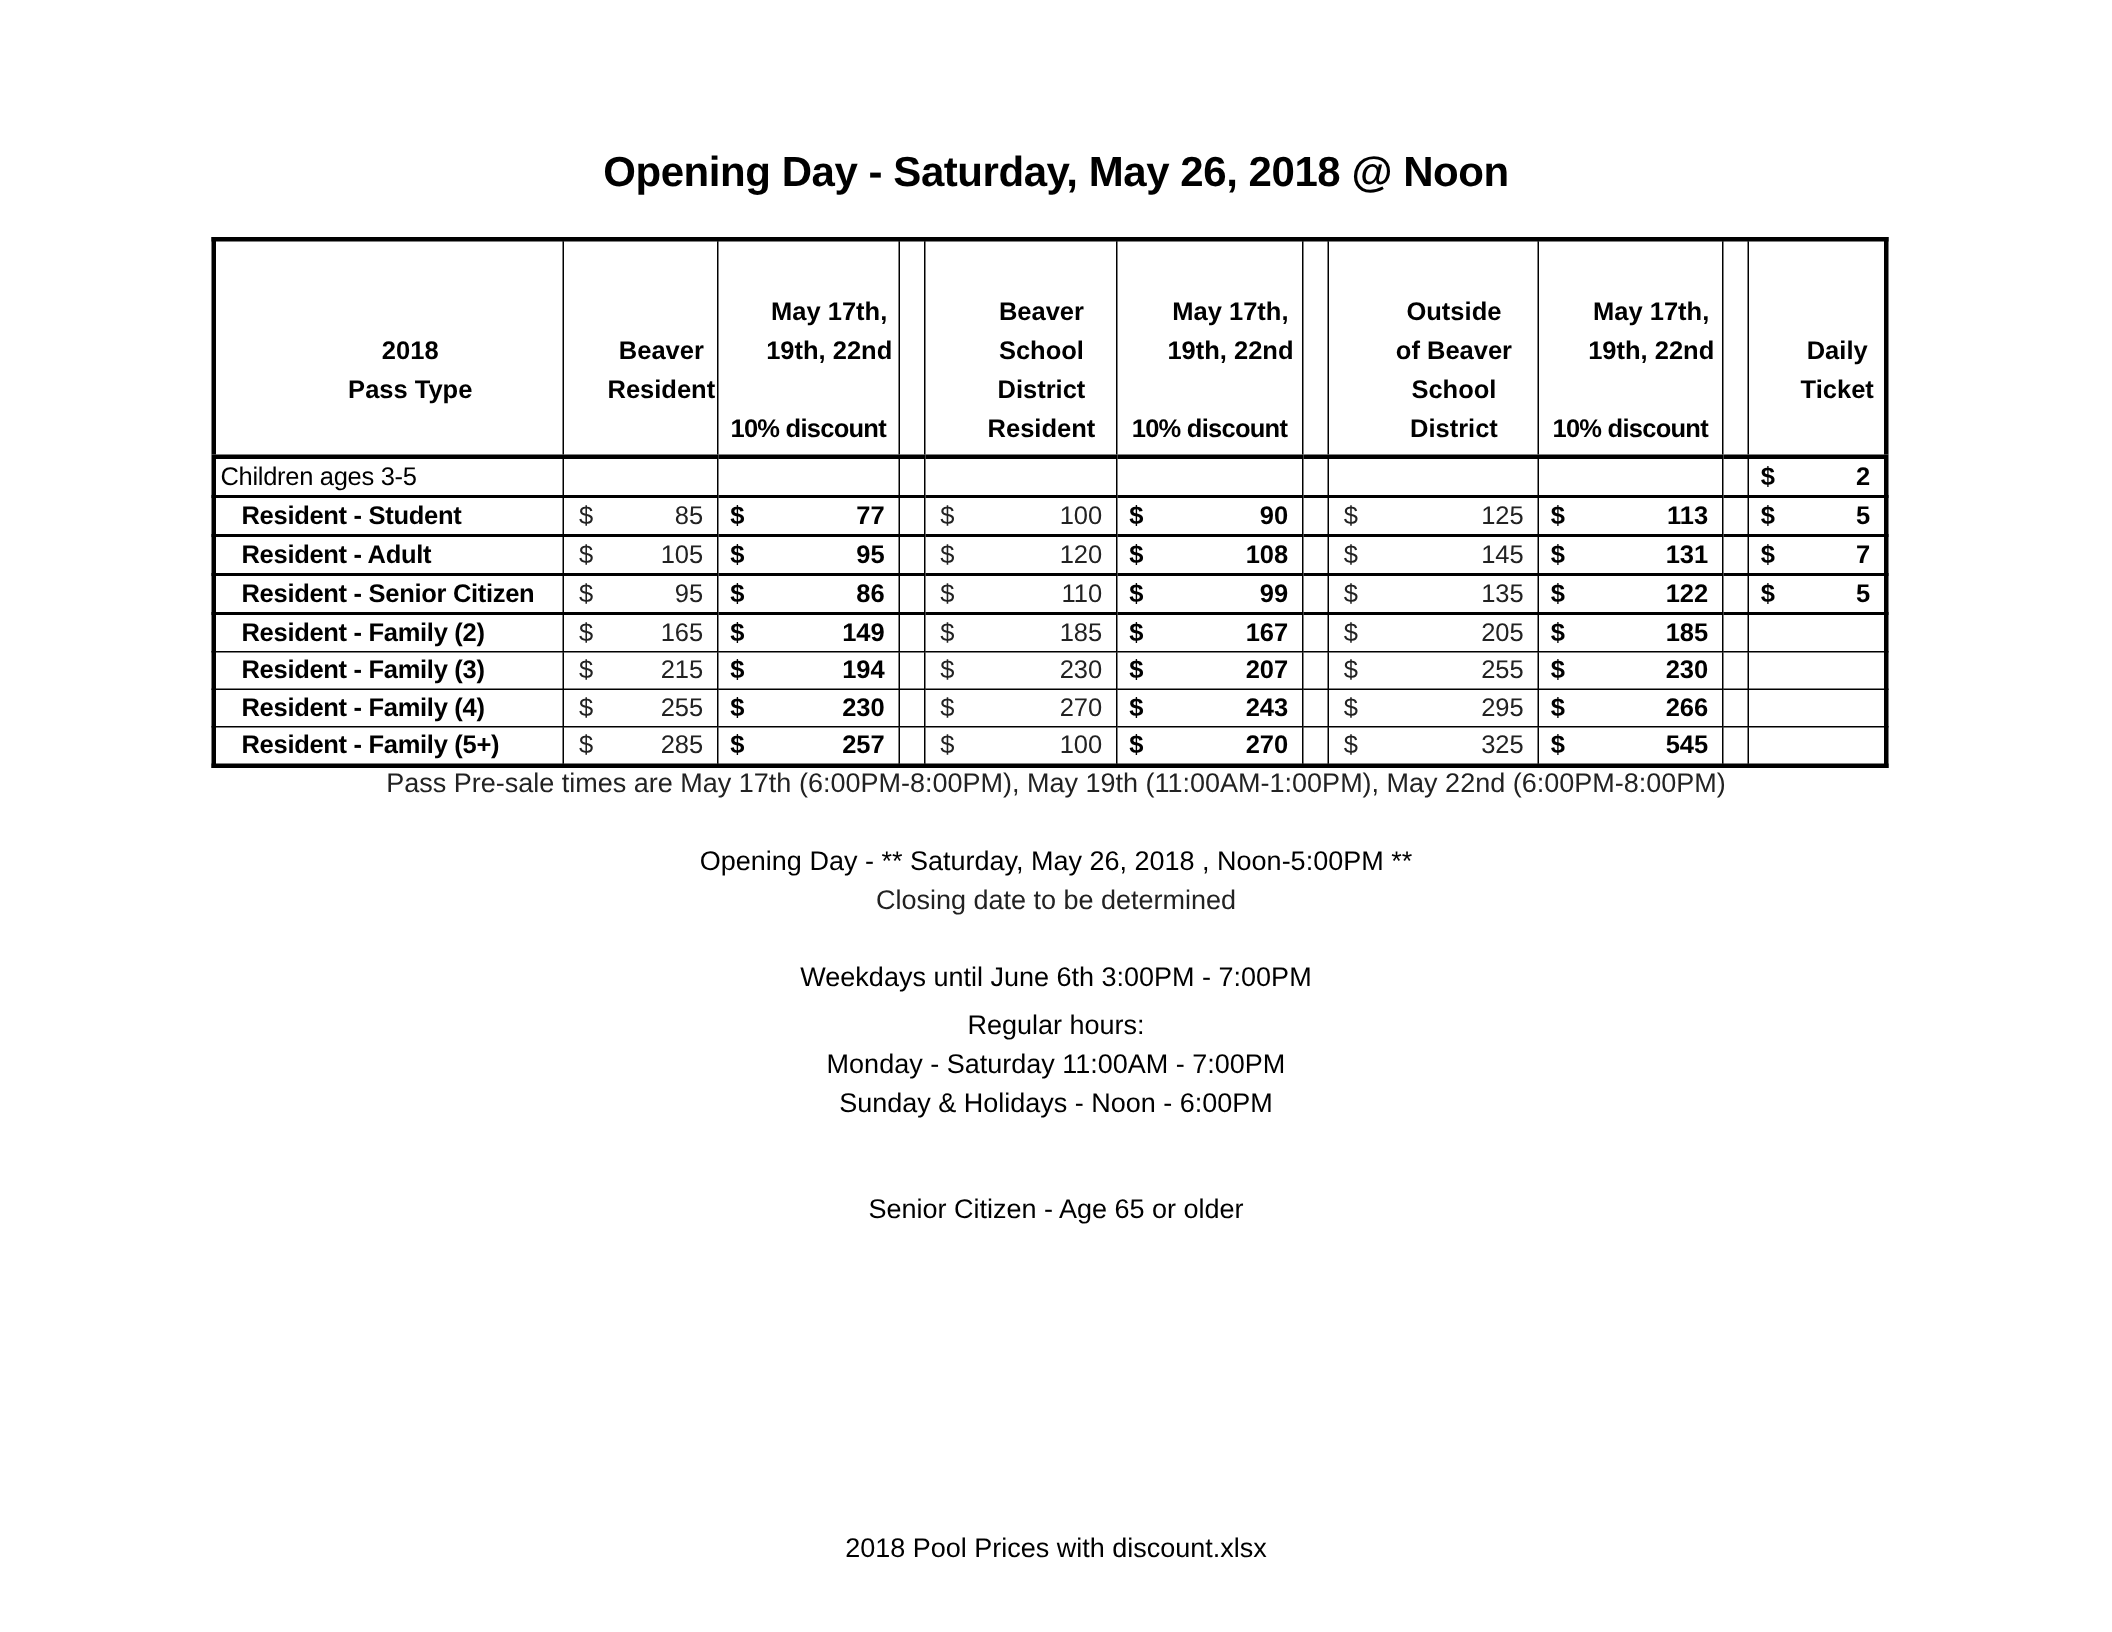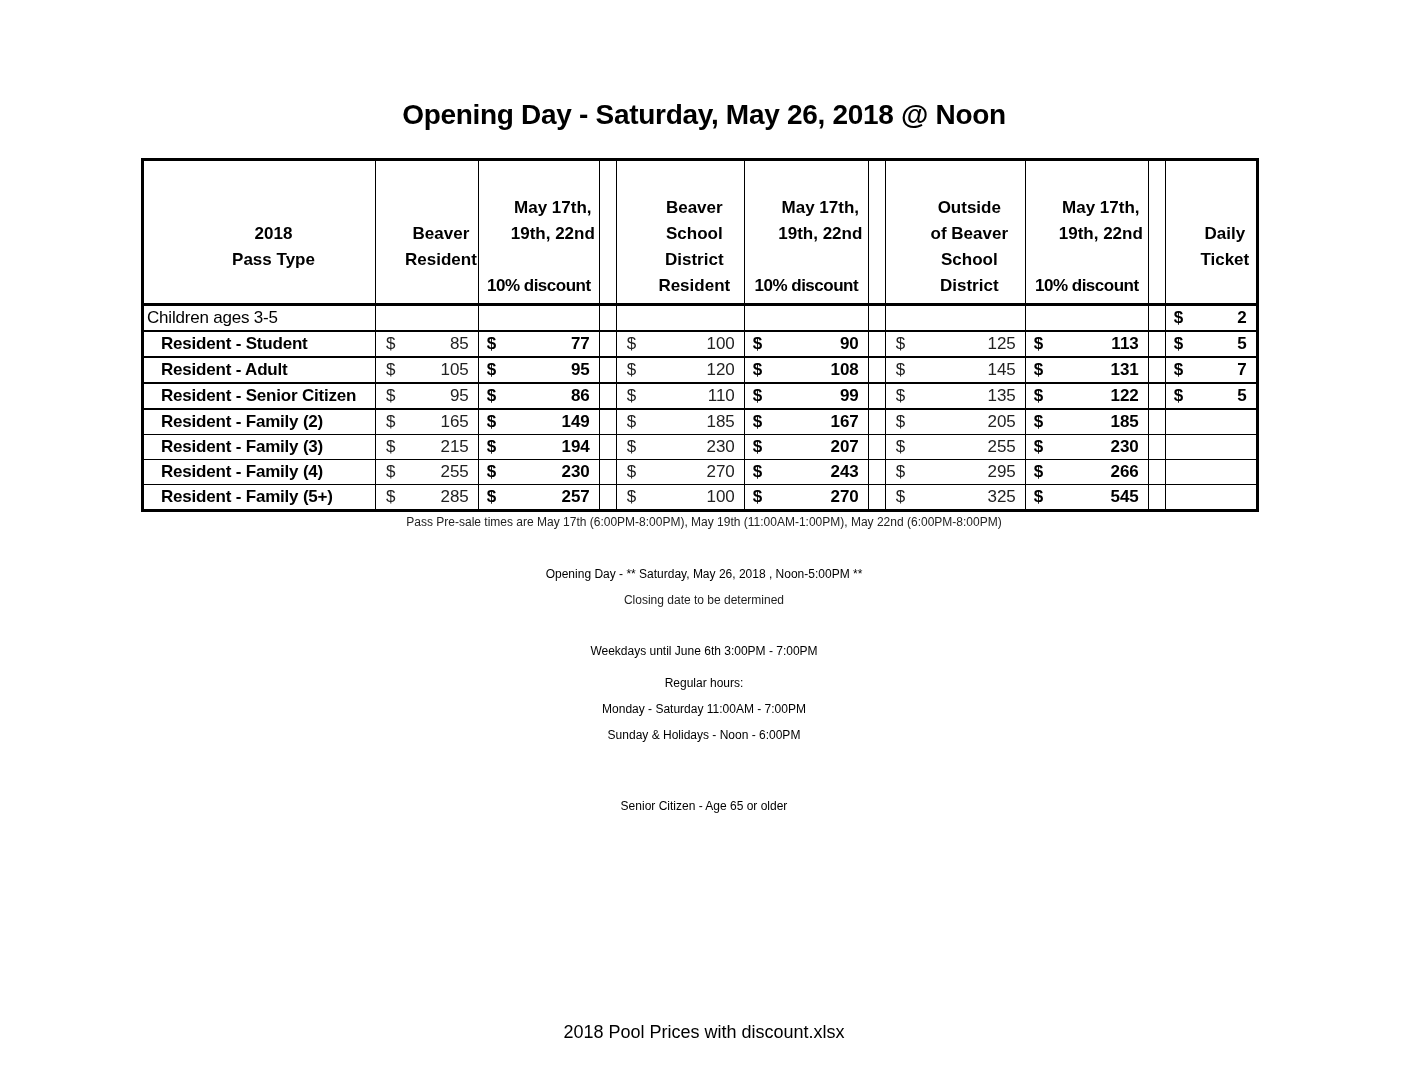--- a/index.html
+++ b/index.html
@@ -83,21 +83,21 @@
     td.money.bold { font-weight: bold; }
     td.money.bold .cur { left: 8px; }
     td.money.plain { color: #222; }
     td.spacer { padding: 0; }
     tr.thick-b td { border-bottom: 2px solid #000; }
     .info {
       position: absolute;
       left: 0;
       width: 1408px;
       text-align: center;
-      font-size: 12px;
+      font-size: 18px;
       line-height: 26px;
     }
     .info .line { display: block; }
     .footer {
       position: absolute;
       left: 0;
       width: 1408px;
       top: 1022px;
       text-align: center;
       font-size: 18px;

